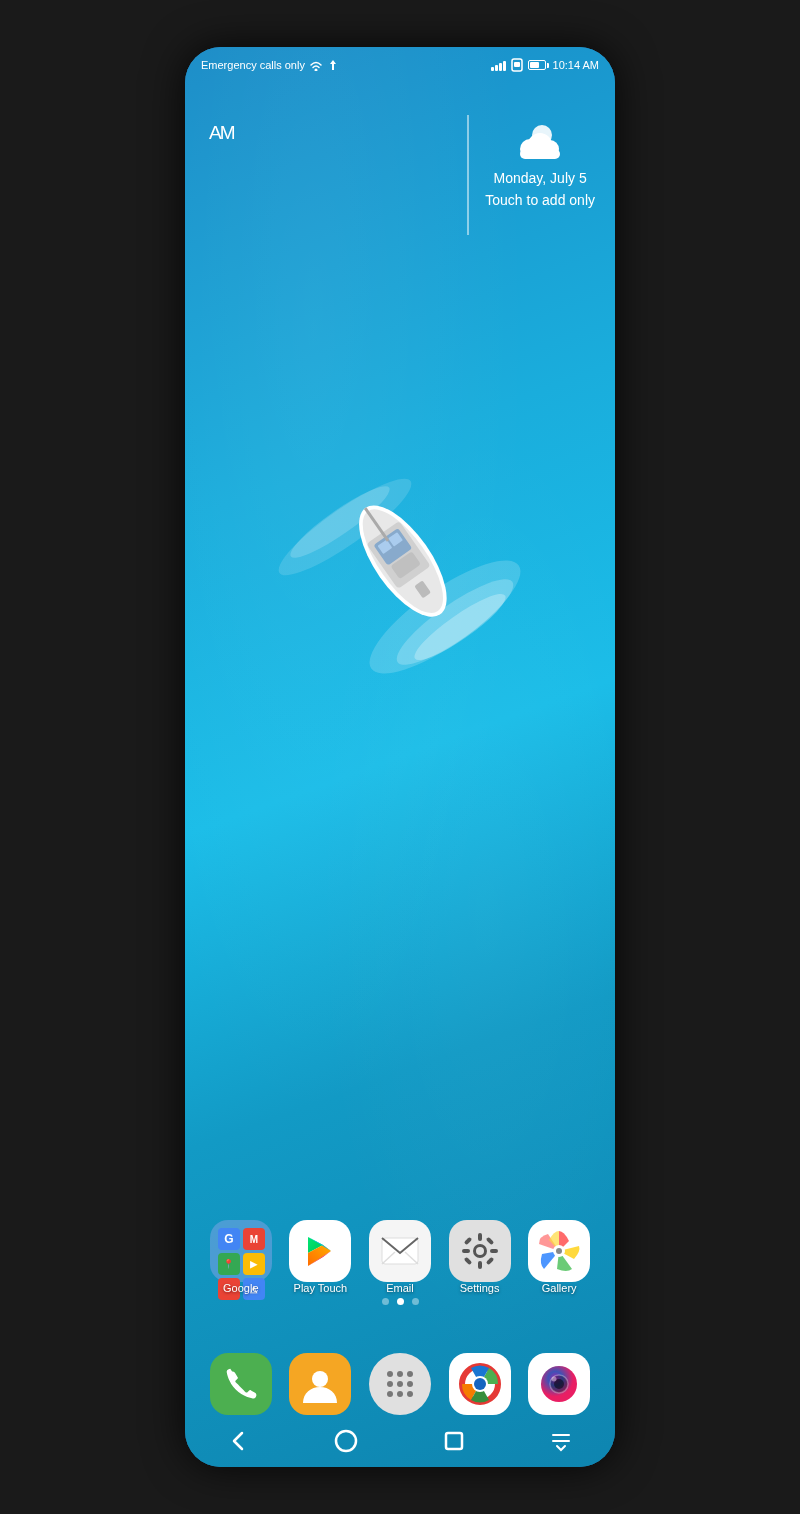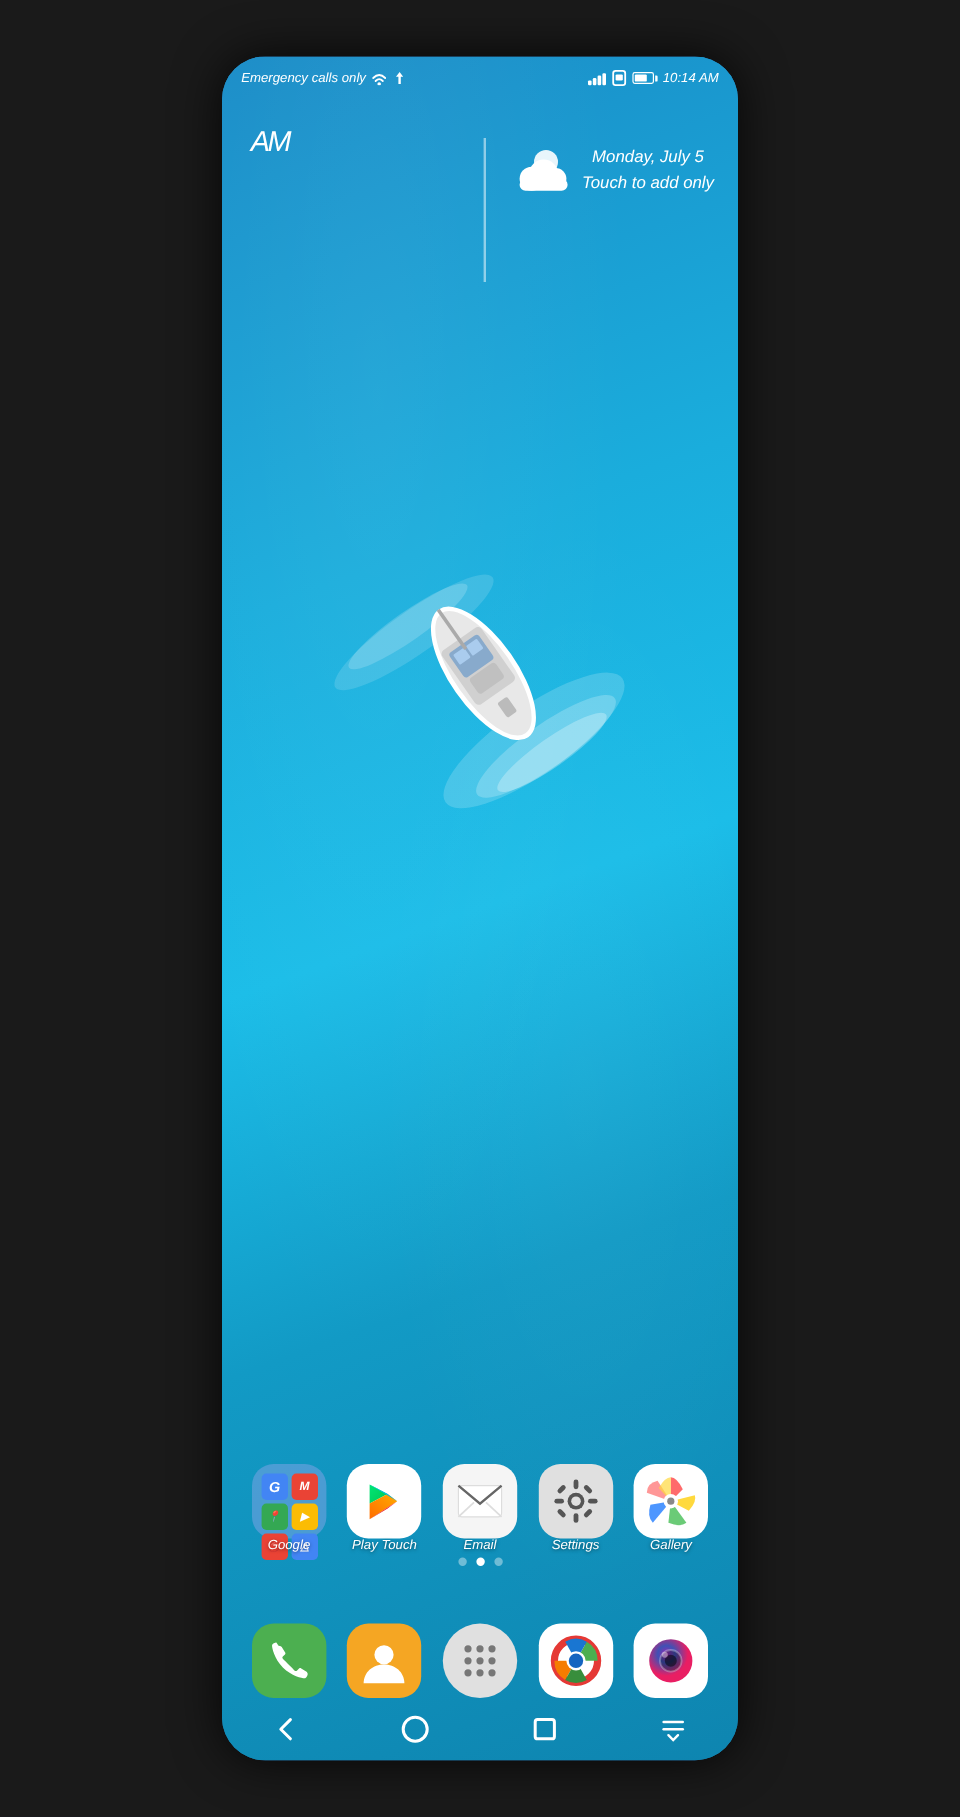--- a/index.html
+++ b/index.html
@@ -37,21 +37,20 @@
 
     .phone-screen {
       position: absolute;
       top: 0;
       left: 0;
       right: 0;
       bottom: 0;
       border-radius: 12px;
       overflow: hidden;
       background: linear-gradient(180deg, #1a7fb5 0%, #1a9ed4 20%, #1eb5e8 40%, #17a0d4 60%, #1490c0 80%, #0f80b0 100%);
-      font-style: italic;
     }
 
     
     .boat-bg {
       position: absolute;
       top: 0; left: 0; right: 0; bottom: 0;
       overflow: hidden;
     }
 
     .ocean-texture {
@@ -170,35 +169,37 @@
       color: white;
       font-size: 88px;
       font-weight: 200;
       line-height: 1;
       letter-spacing: -2px;
       display: flex;
       align-items: flex-start;
     }
 
     .clock-ampm {
-      font-size: 24px;
+      font-size: 19px;
       font-weight: 300;
+      margin-top: 16px;
       margin-left: 4px;
     }
 
     .clock-divider {
       width: 2px;
       height: 120px;
       background: rgba(255,255,255,0.5);
       margin: 8px 16px 0 8px;
       align-self: flex-start;
     }
 
     .clock-right {
       display: flex;
+      flex-direction: column;
       align-items: center;
       padding-top: 8px;
     }
 
     .clock-date {
       color: white;
       font-size: 14px;
       font-weight: 300;
       text-align: center;
       line-height: 1.6;

